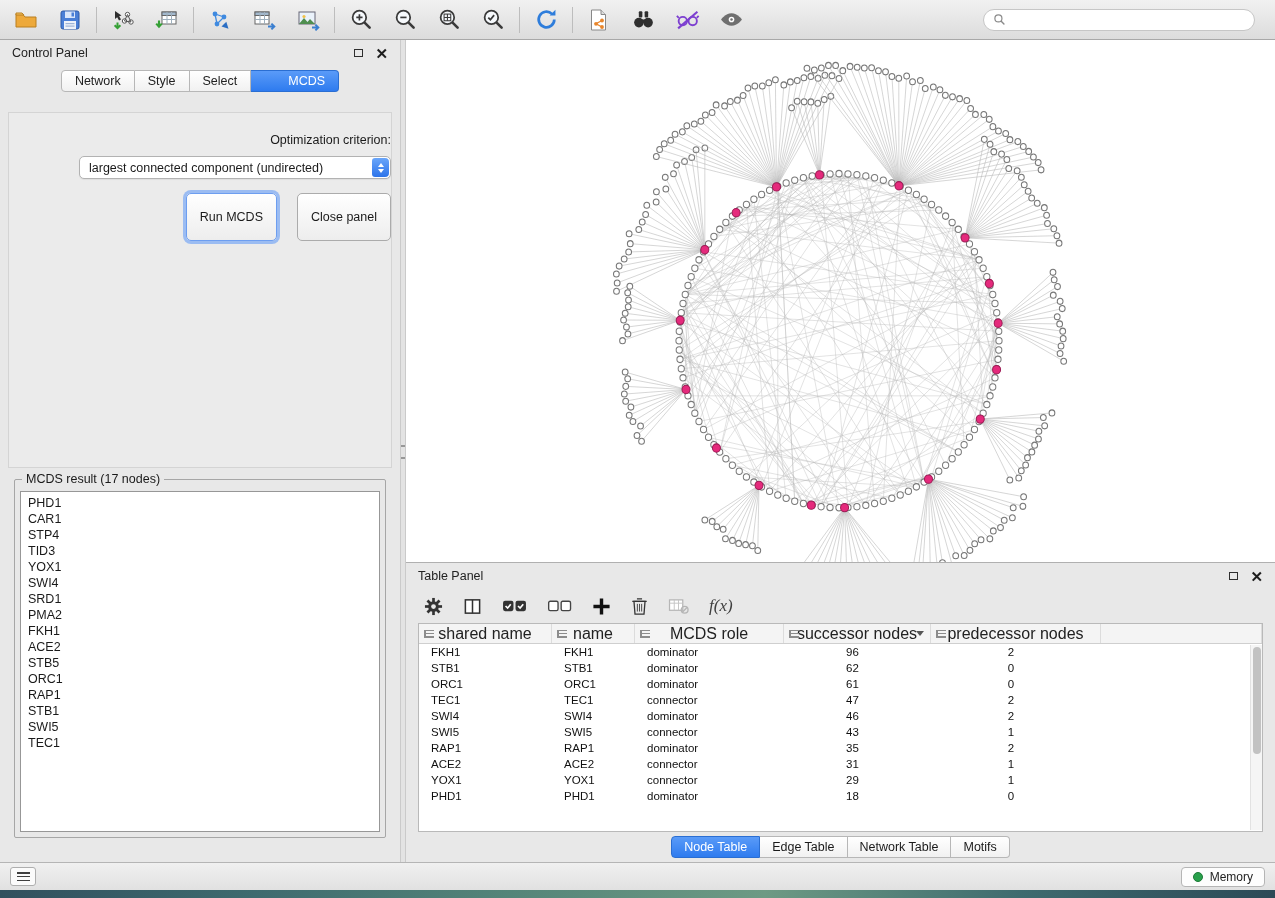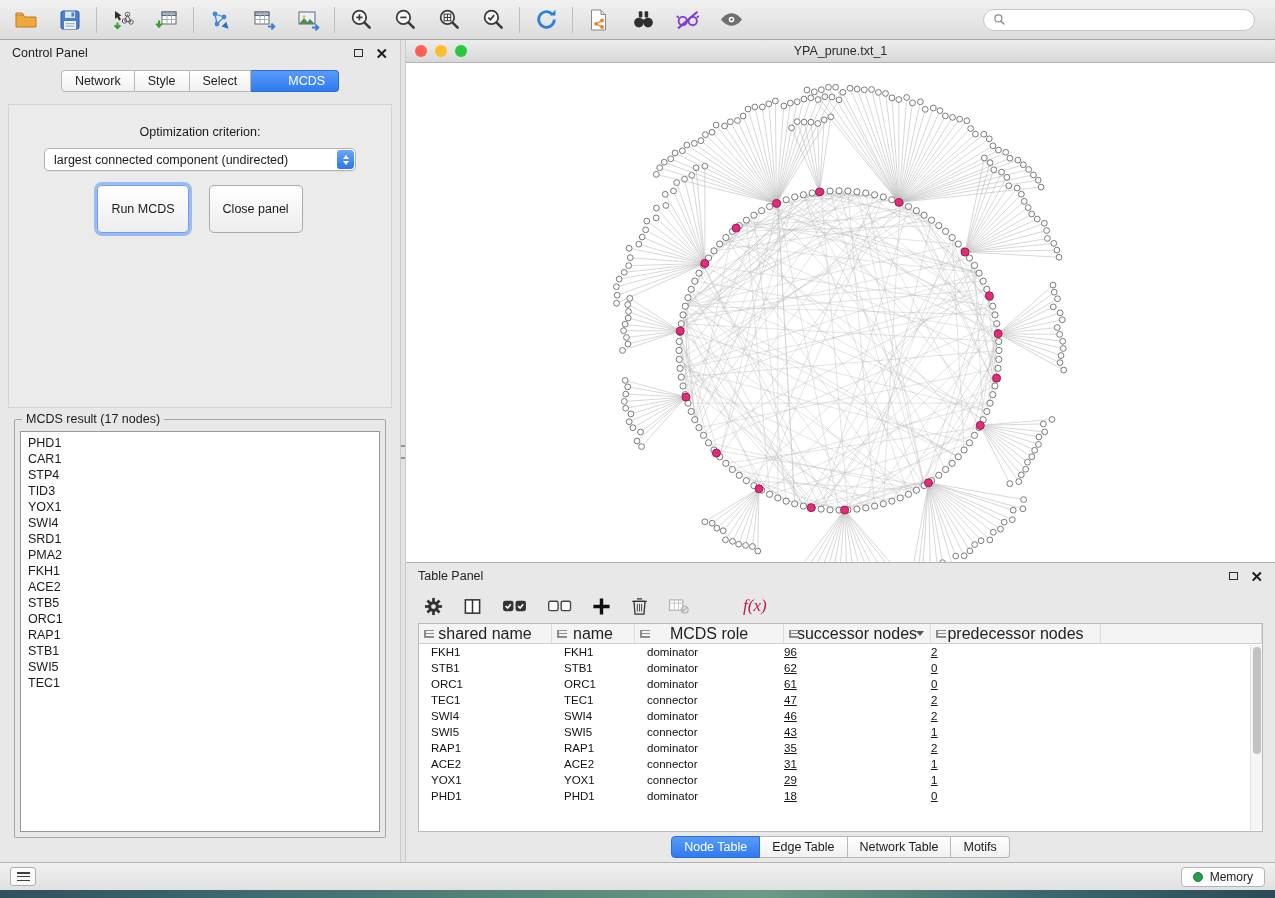--- a/index.html
+++ b/index.html
@@ -27,21 +27,21 @@
   .float-icon{width:9px;height:8px;border:1.5px solid #2e2e2e;display:inline-block;}
   .close-icon{font-weight:bold;font-size:15px;line-height:1;color:#1c1c1c;}
 
   
   .control-tabs{display:flex;justify-content:center;margin-top:4px;flex:none;}
   .seg-tab{padding:3px 13px;font-size:12.5px;background:linear-gradient(#ffffff,#f1f1f1);border:1px solid #b7b7b7;border-left-width:0;color:#222;cursor:default;}
   .seg-tab:first-child{border-left-width:1px;border-radius:4px 0 0 4px;}
   .seg-tab:last-child{border-radius:0 4px 4px 0;padding-left:37px;}
   .seg-tab.active{background:linear-gradient(#5a9bf8,#2e7bef);color:#fff;border-color:#2a6ed2;}
 
-  .mcds-pane{margin:12px 8px 0;background:#ebebeb;border:1px solid #d4d4d4;height:304px;padding-top:20px;display:flex;flex-direction:column;align-items:center;flex:none;}
+  .mcds-pane{margin:20px 8px 0;background:#ebebeb;border:1px solid #d4d4d4;height:356px;padding-top:20px;display:flex;flex-direction:column;align-items:flex-end;flex:none;}
   .opt-label{font-size:12.5px;margin-bottom:9px;}
   .dropdown{width:312px;height:23px;background:#fff;border:1px solid #b2b2b2;border-radius:5px;display:flex;align-items:center;position:relative;padding-left:9px;font-size:12.5px;box-shadow:0 1px 1px rgba(0,0,0,.06);}
   .dd-stepper{position:absolute;right:1px;top:1px;bottom:1px;width:17px;border-radius:3px 4px 4px 3px;background:linear-gradient(#6aa6fa,#2d74ea);display:flex;flex-direction:column;align-items:center;justify-content:center;gap:2px;}
   .dd-up{width:0;height:0;border-left:3.5px solid transparent;border-right:3.5px solid transparent;border-bottom:4px solid #fff;}
   .dd-down{width:0;height:0;border-left:3.5px solid transparent;border-right:3.5px solid transparent;border-top:4px solid #fff;}
   .btn-row{display:flex;gap:20px;margin-top:14px;}
   .mac-btn{padding:16px 13px;font-size:12.5px;background:linear-gradient(#ffffff,#ededed);border:1px solid #ababab;border-radius:5px;color:#1a1a1a;cursor:default;}
   .mac-btn.focused{box-shadow:0 0 0 3px rgba(90,150,248,.55);border-color:#6d9ef0;}
 
   .result-box{margin:4px 14px 24px;flex:1;border:1px solid #a6a6a6;border-radius:2px;padding:5px;display:flex;background:#e8e8e8;}
@@ -55,30 +55,30 @@
   .traffic{display:flex;gap:8px;z-index:2;}
   .tl{width:12px;height:12px;border-radius:50%;}
   .net-title{position:absolute;left:0;right:0;text-align:center;font-size:12.5px;color:#2b2b2b;}
   .net-canvas{flex:1;background:#fff;position:relative;}
   .net-canvas svg{position:absolute;inset:0;width:100%;height:100%;}
 
   
   .table-panel{flex:1;display:flex;flex-direction:column;background:#e8e8e8;min-height:0;}
   .tp-tools{height:34px;display:flex;align-items:center;padding:0 18px;gap:20px;flex:none;}
   .tool{display:flex;align-items:center;justify-content:center;height:24px;cursor:default;}
-  .fx{font-family:"Liberation Serif",serif;font-style:italic;font-size:17px;color:#be185d;margin-left:34px;}
+  .fx{font-family:"Liberation Serif",serif;font-style:italic;font-size:17px;color:#404040;}
 
   .table-wrap{margin:0 12px;background:#fff;border:1px solid #b9b9b9;flex:1;position:relative;overflow:hidden;--cols:133px 83px 149px 147px 170px 1fr;}
   .thead{display:grid;grid-template-columns:var(--cols);background:#f4f4f4;border-bottom:1px solid #cfcfcf;height:20px;}
   .th{position:relative;display:flex;align-items:center;justify-content:center;font-size:16px;color:#222;border-right:1px solid #dcdcdc;overflow:hidden;white-space:nowrap;}
   .hicon{position:absolute;left:5px;width:10px;height:8px;background:repeating-linear-gradient(#8c8c8c 0 1.2px,transparent 1.2px 3.2px);border-left:2px solid #8c8c8c;}
   .chev{position:absolute;right:6px;width:0;height:0;border-left:4px solid transparent;border-right:4px solid transparent;border-top:5px solid #555;}
   .tr{display:grid;grid-template-columns:var(--cols);height:16px;}
   .td{font-size:11.5px;line-height:16px;padding-left:12px;white-space:nowrap;overflow:hidden;color:#111;}
-  .td.c3,.td.c4{text-align:left;padding-right:10px;padding-left:0;text-decoration:underline;}
+  .td.c3,.td.c4{text-align:center;padding-right:10px;padding-left:0;}
   .vscroll{position:absolute;right:0;top:21px;bottom:1px;width:12px;background:#f5f5f5;border-left:1px solid #e2e2e2;}
   .vthumb{position:absolute;top:2px;left:2px;width:8px;height:58%;background:#c2c2c2;border-radius:4px;}
 
   .tp-tabs{height:30px;display:flex;align-items:center;justify-content:center;flex:none;}
   .tbl-tab{padding:3px 12px;font-size:12.5px;background:linear-gradient(#ffffff,#f1f1f1);border:1px solid #b7b7b7;border-left-width:0;cursor:default;}
   .tbl-tab:first-child{border-left-width:1px;border-radius:4px 0 0 4px;}
   .tbl-tab:last-child{border-radius:0 4px 4px 0;}
   .tbl-tab.active{background:linear-gradient(#5a9bf8,#2e7bef);color:#fff;border-color:#2a6ed2;}
 
   
@@ -303,28 +303,20 @@
     </fieldset>
   </div>
 
   <div class="splitter">
       <span class="handle"></span>
     </div>
 
   <div class="right-col">
 
     <div class="network-window">
-      <div class="net-titlebar">
-        <span class="net-title">YPA_prune.txt_1</span>
-        <span class="traffic">
-          <span class="tl" style="background:#ff5f57"></span>
-          <span class="tl" style="background:#febc2e"></span>
-          <span class="tl" style="background:#29c73f"></span>
-        </span>
-      </div>
       <div class="net-canvas">
         <svg id="netSvg" viewBox="0 0 869 500" preserveAspectRatio="none">
             <line x1="592.7482904028507" y1="296.9712715579507" x2="584.0213328493388" y2="340.84464991282675" stroke="#b8b8b8" stroke-width="0.7" opacity="0.55"></line>
             <line x1="590.7393629629178" y1="261.1990042712421" x2="380.15535008717325" y2="136.9786671506612" stroke="#b8b8b8" stroke-width="0.7" opacity="0.55"></line>
             <line x1="274.00604641708117" y1="270.0856838234708" x2="302.5102609665184" y2="380.58740738876895" stroke="#b8b8b8" stroke-width="0.7" opacity="0.55"></line>
             <line x1="277.0115340509082" y1="323.60334943301024" x2="450.9143161765292" y2="446.99395358291883" stroke="#b8b8b8" stroke-width="0.7" opacity="0.55"></line>
             <line x1="279.2532284887841" y1="243.7063181720241" x2="406.1990042712421" y2="130.2606370370823" stroke="#b8b8b8" stroke-width="0.7" opacity="0.55"></line>
             <line x1="433" y1="448" x2="525.587407388769" y2="418.4897390334816" stroke="#b8b8b8" stroke-width="0.7" opacity="0.55"></line>
             <line x1="441.97127155795073" y1="128.25170959714936" x2="274.00604641708117" y2="270.0856838234708" stroke="#b8b8b8" stroke-width="0.7" opacity="0.55"></line>
             <line x1="485.84464991282675" y1="439.0213328493388" x2="326.3845475276794" y2="407.3027463813065" stroke="#b8b8b8" stroke-width="0.7" opacity="0.55"></line>

